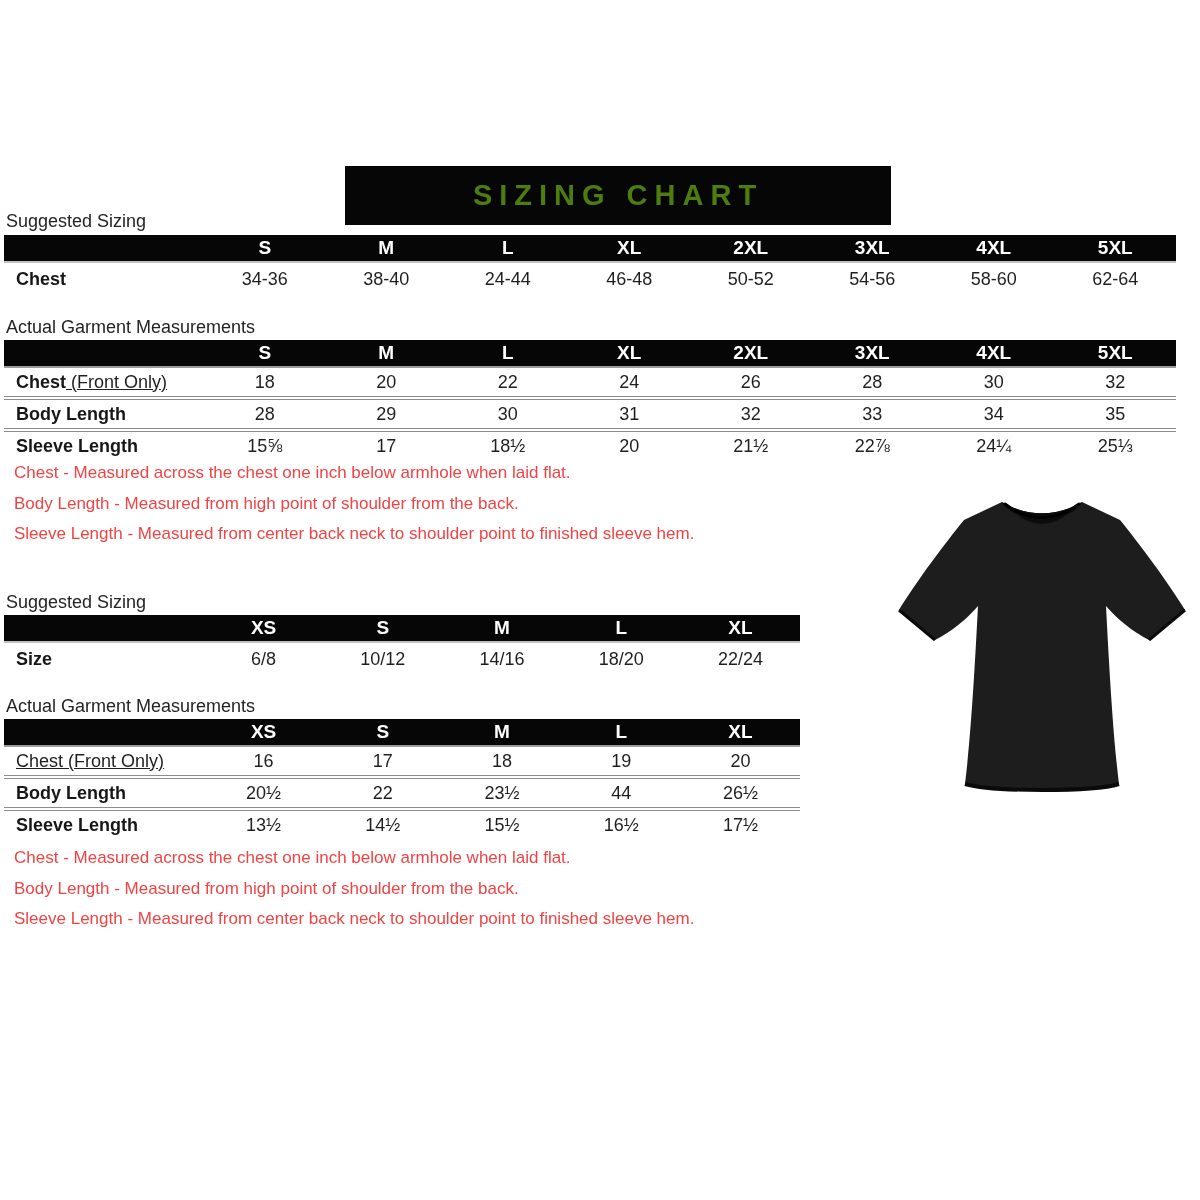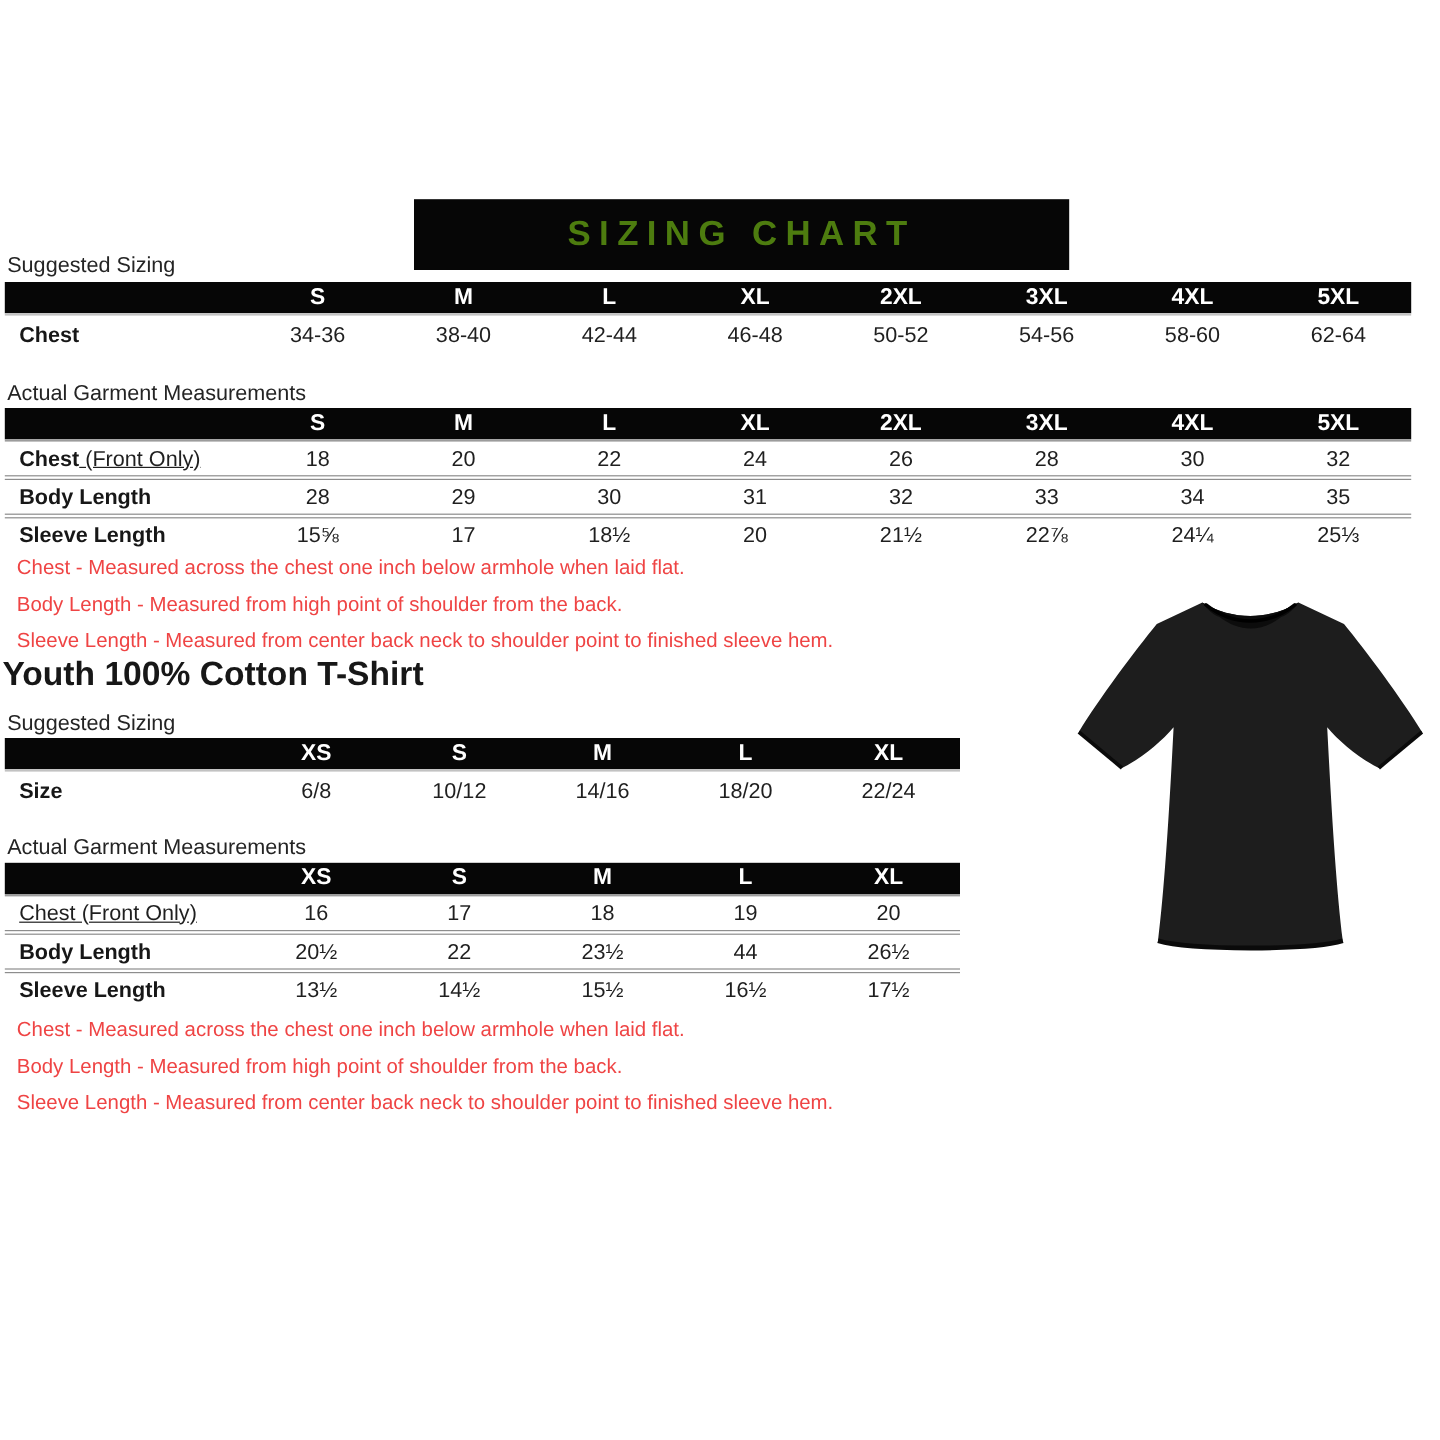--- a/index.html
+++ b/index.html
@@ -66,21 +66,21 @@
       <div class="cell">XL</div>
       <div class="cell">2XL</div>
       <div class="cell">3XL</div>
       <div class="cell">4XL</div>
       <div class="cell">5XL</div>
     </div>
     <div class="trow sug-row">
       <div class="lblcol rowlbl"><b>Chest</b></div>
       <div class="cell">34-36</div>
       <div class="cell">38-40</div>
-      <div class="cell">42-44</div>
+      <div class="cell">24-44</div>
       <div class="cell">46-48</div>
       <div class="cell">50-52</div>
       <div class="cell">54-56</div>
       <div class="cell">58-60</div>
       <div class="cell">62-64</div>
     </div>
   </div>
 
   <div class="abs section-label" style="left:6px;top:317px;">Actual Garment Measurements</div>
   <div class="abs tbl" style="top:340px;width:1172px;">
@@ -129,21 +129,20 @@
       <div class="cell">25⅓</div>
     </div>
   </div>
 
   <div class="abs notes" style="top:458px;">
     <div>Chest - Measured across the chest one inch below armhole when laid flat.</div>
     <div>Body Length - Measured from high point of shoulder from the back.</div>
     <div>Sleeve Length - Measured from center back neck to shoulder point to finished sleeve hem.</div>
   </div>
 
-  <div class="abs youth-title">Youth 100% Cotton T-Shirt</div>
 
   <div class="abs section-label" style="left:6px;top:592px;">Suggested Sizing</div>
   <div class="abs tbl" style="top:615px;width:796px;">
     <div class="thead">
       <div class="lblcol"></div>
       <div class="cell">XS</div>
       <div class="cell">S</div>
       <div class="cell">M</div>
       <div class="cell">L</div>
       <div class="cell">XL</div>

